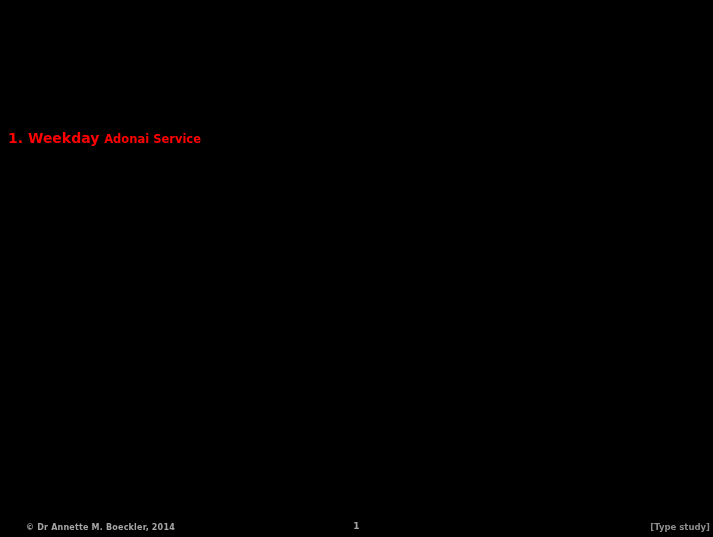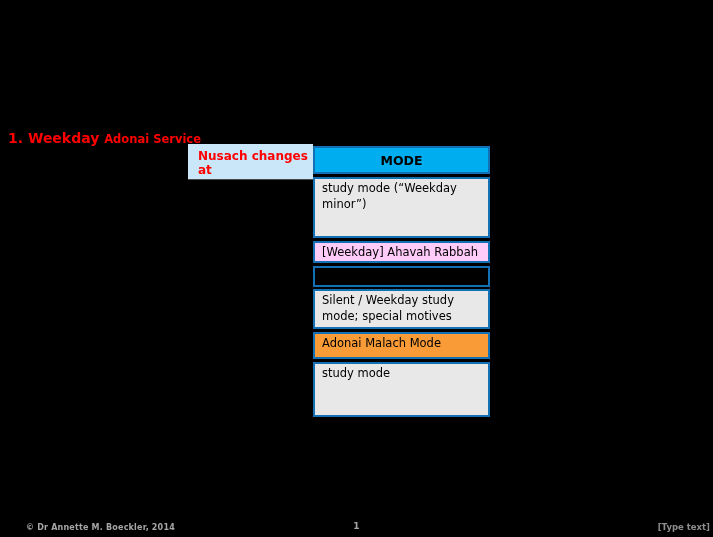--- a/index.html
+++ b/index.html
@@ -108,29 +108,19 @@
 </style>
 </head>
 <body>
 
 <div class="page">
 
   <div class="title">
     <span class="title-big">1. Weekday </span><span class="title-small">Adonai Service</span>
   </div>
 
-  <div class="corner-cell">Nusach changes at</div>
 
-  <div class="mode-col">
-    <div class="cell header-cell">MODE</div>
-    <div class="cell row-0">study mode (“Weekday minor”)</div>
-    <div class="cell row-1">[Weekday] Ahavah Rabbah</div>
-    <div class="cell row-2"></div>
-    <div class="cell row-3">Silent / Weekday study mode; special motives</div>
-    <div class="cell row-4">Adonai Malach Mode</div>
-    <div class="cell row-5">study mode</div>
-  </div>
 
   <div class="footer-left">© Dr Annette M. Boeckler, 2014</div>
   <div class="footer-center">1</div>
-  <div class="footer-right">[Type text]</div>
+  <div class="footer-right">[Type study]</div>
 
 </div>
 
 </body></html>

